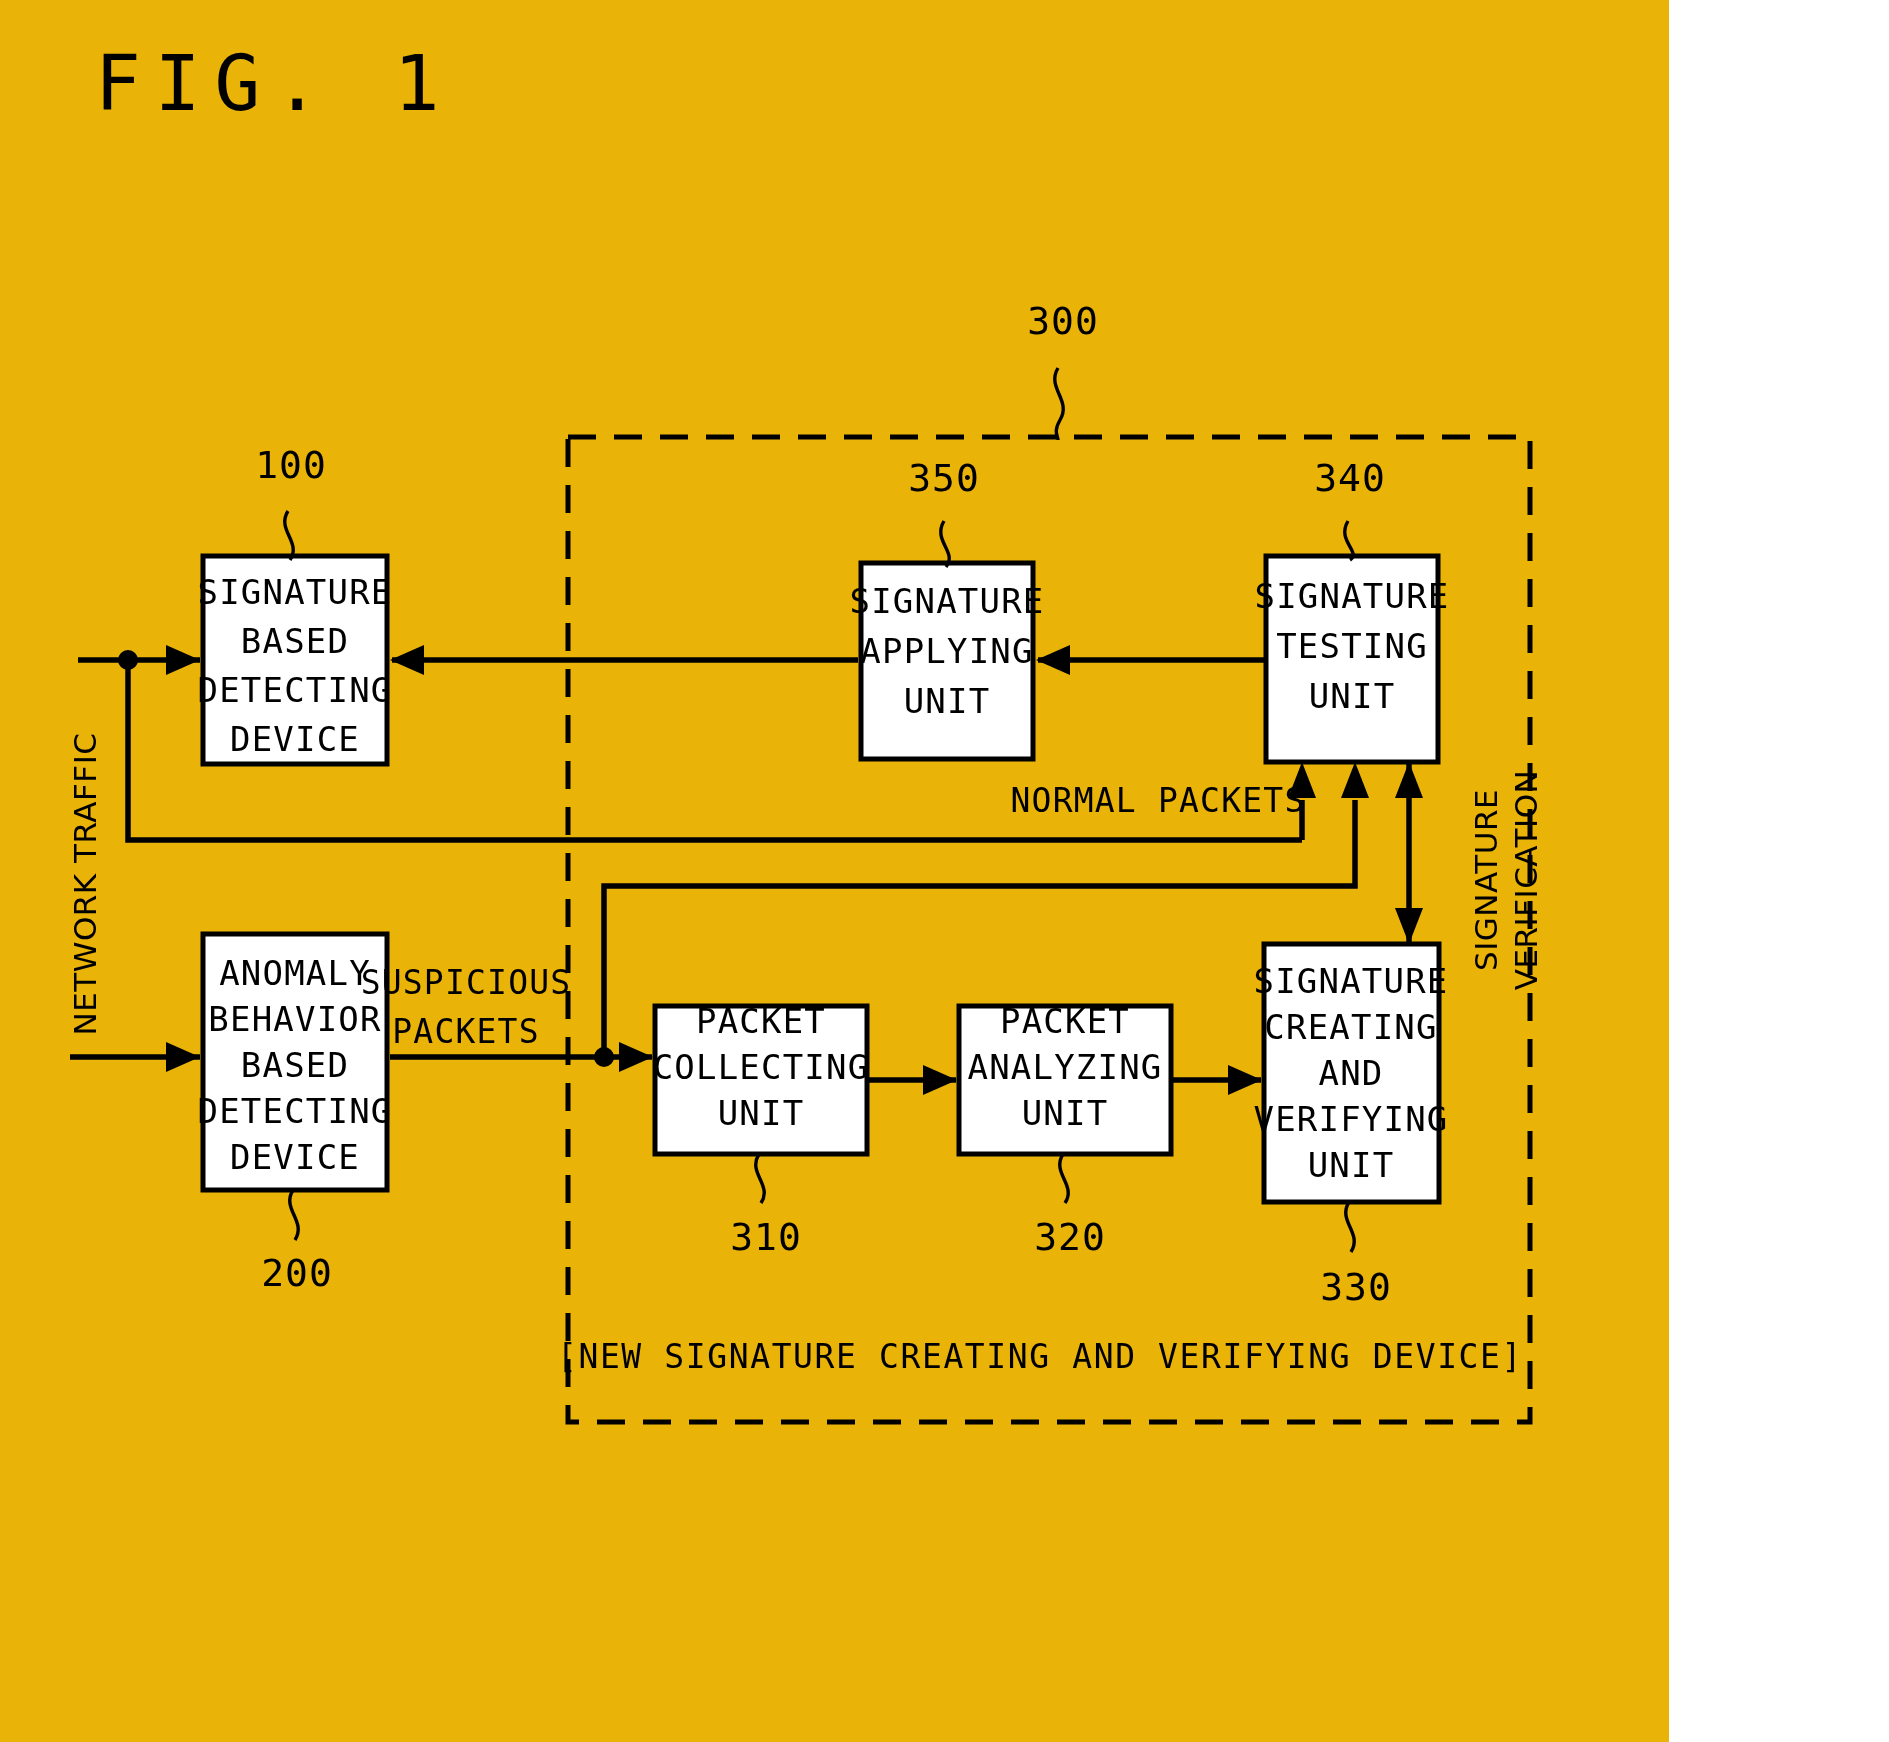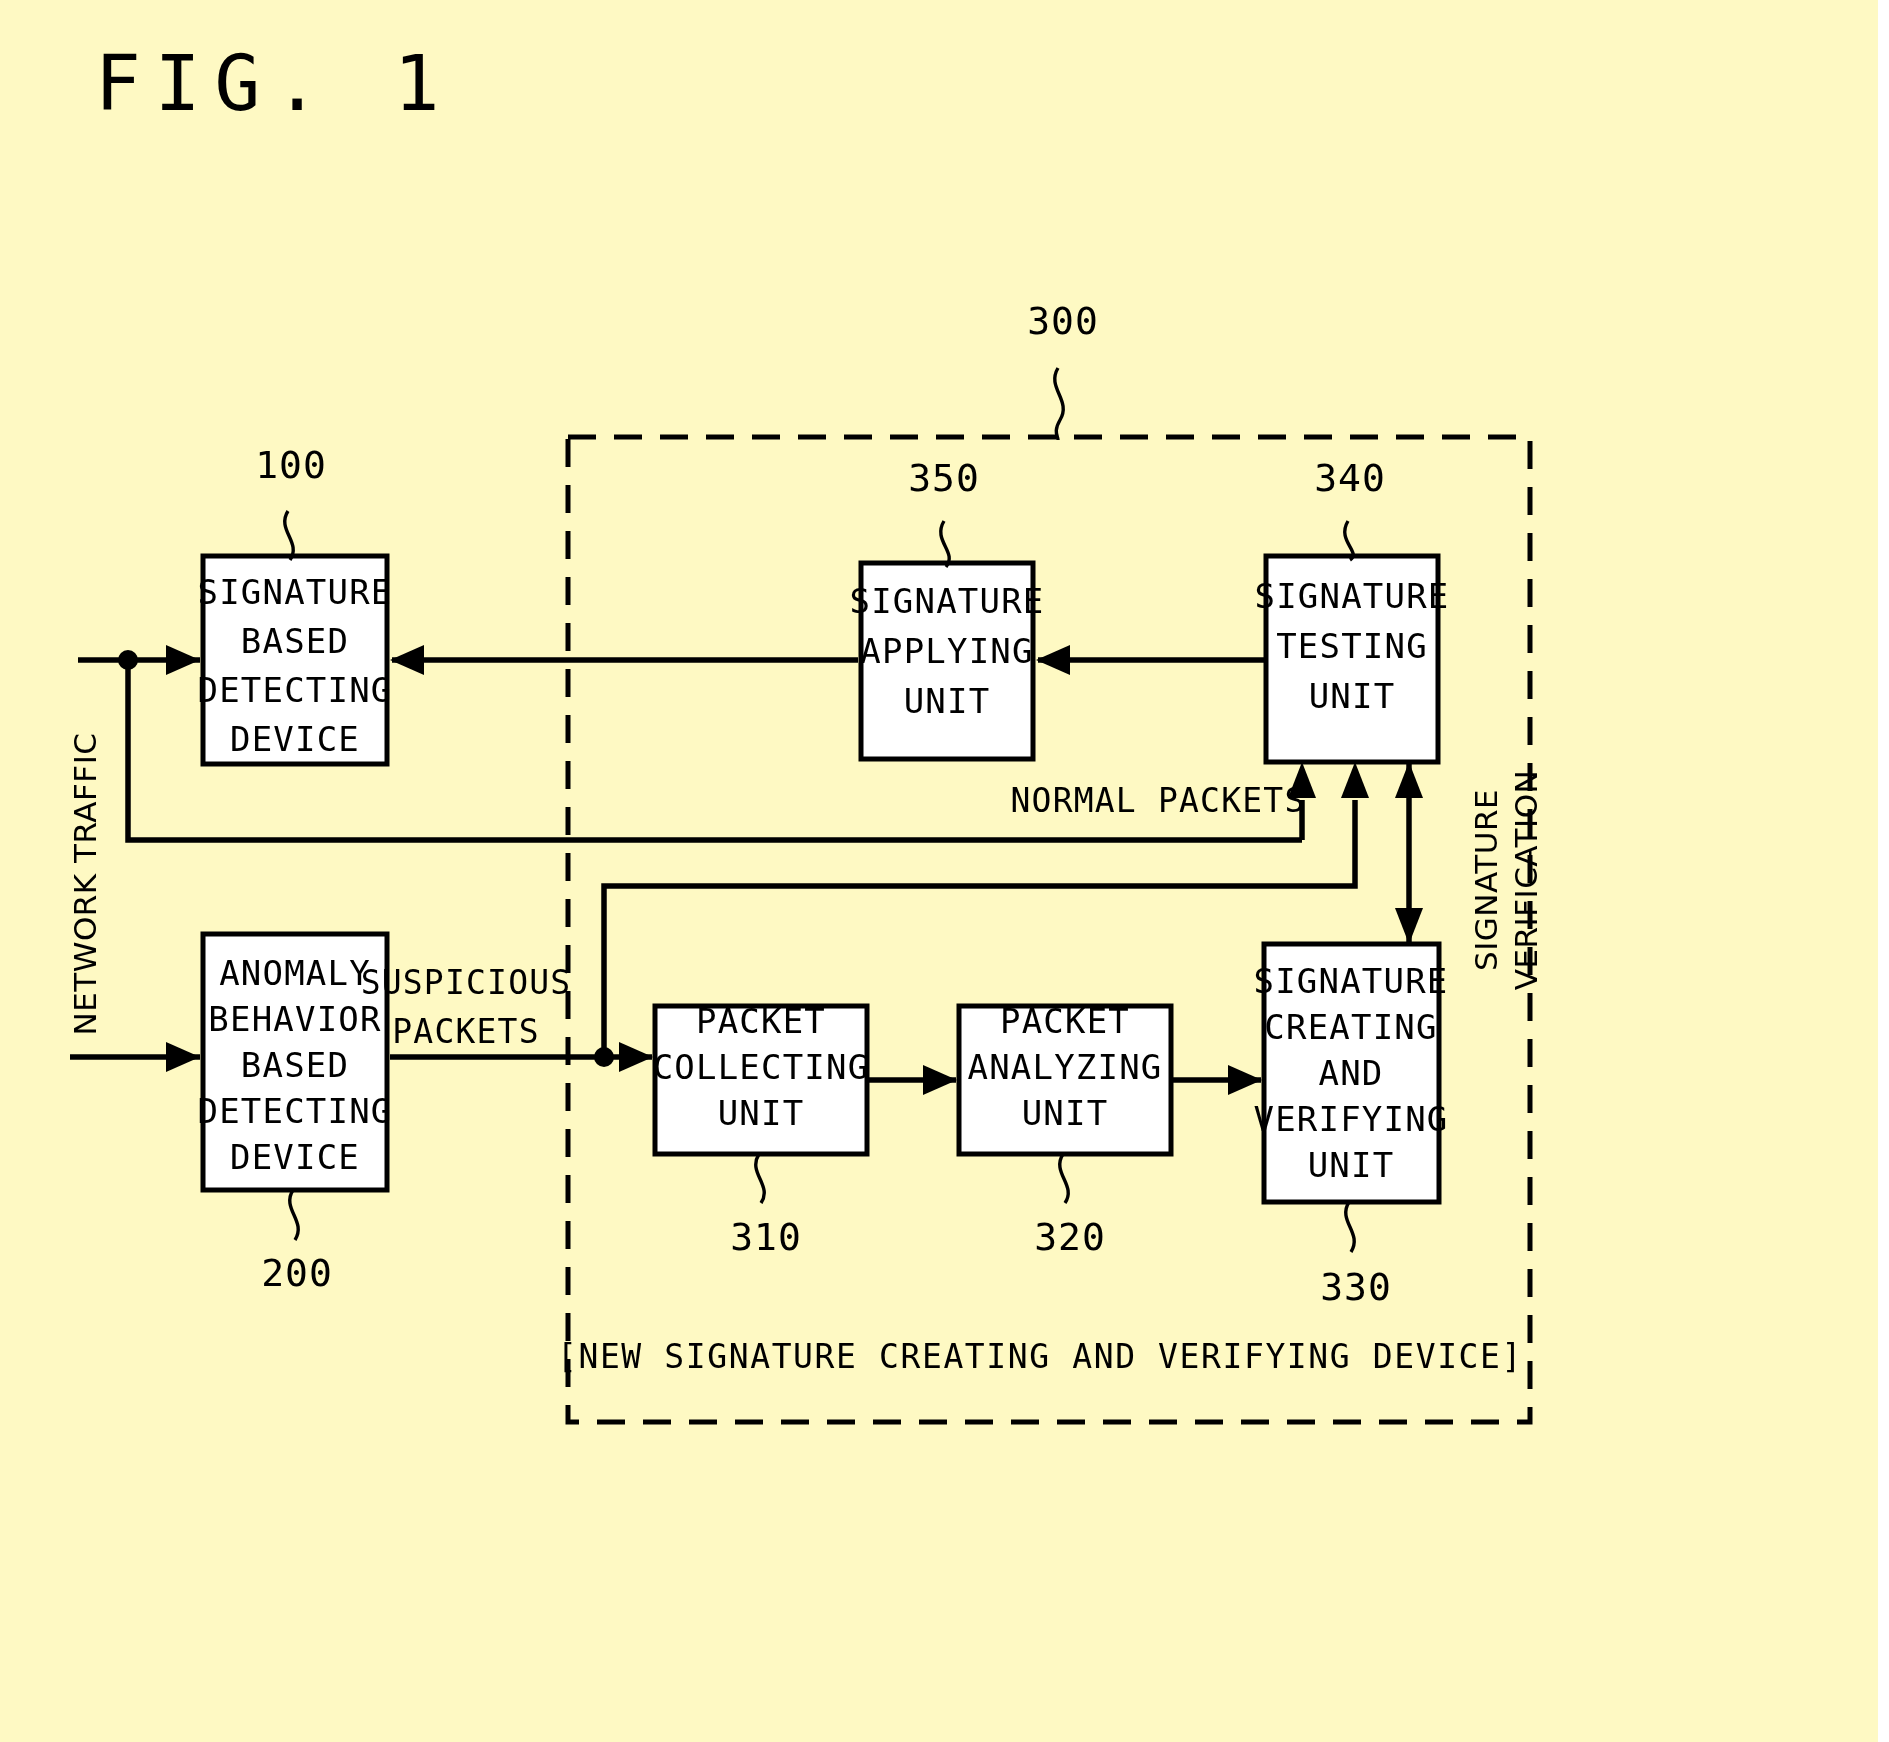--- a/index.html
+++ b/index.html
@@ -8,23 +8,23 @@
     background: #ffffff;
   }
   body {
     width: 1889px;
     height: 1742px;
     font-family: "DejaVu Sans Mono", "Liberation Mono", monospace;
     overflow: hidden;
   }
   #figure-root {
     position: relative;
-    width: 1878px;
+    width: 1669px;
     height: 1742px;
-    background: #fef9c3;
+    background: #eab308;
   }
   svg#diagram {
     position: absolute;
     top: 0;
     left: 0;
     width: 1889px;
     height: 1742px;
   }
   .fig-title {
     font-family: "DejaVu Sans Mono", "Liberation Mono", monospace;

